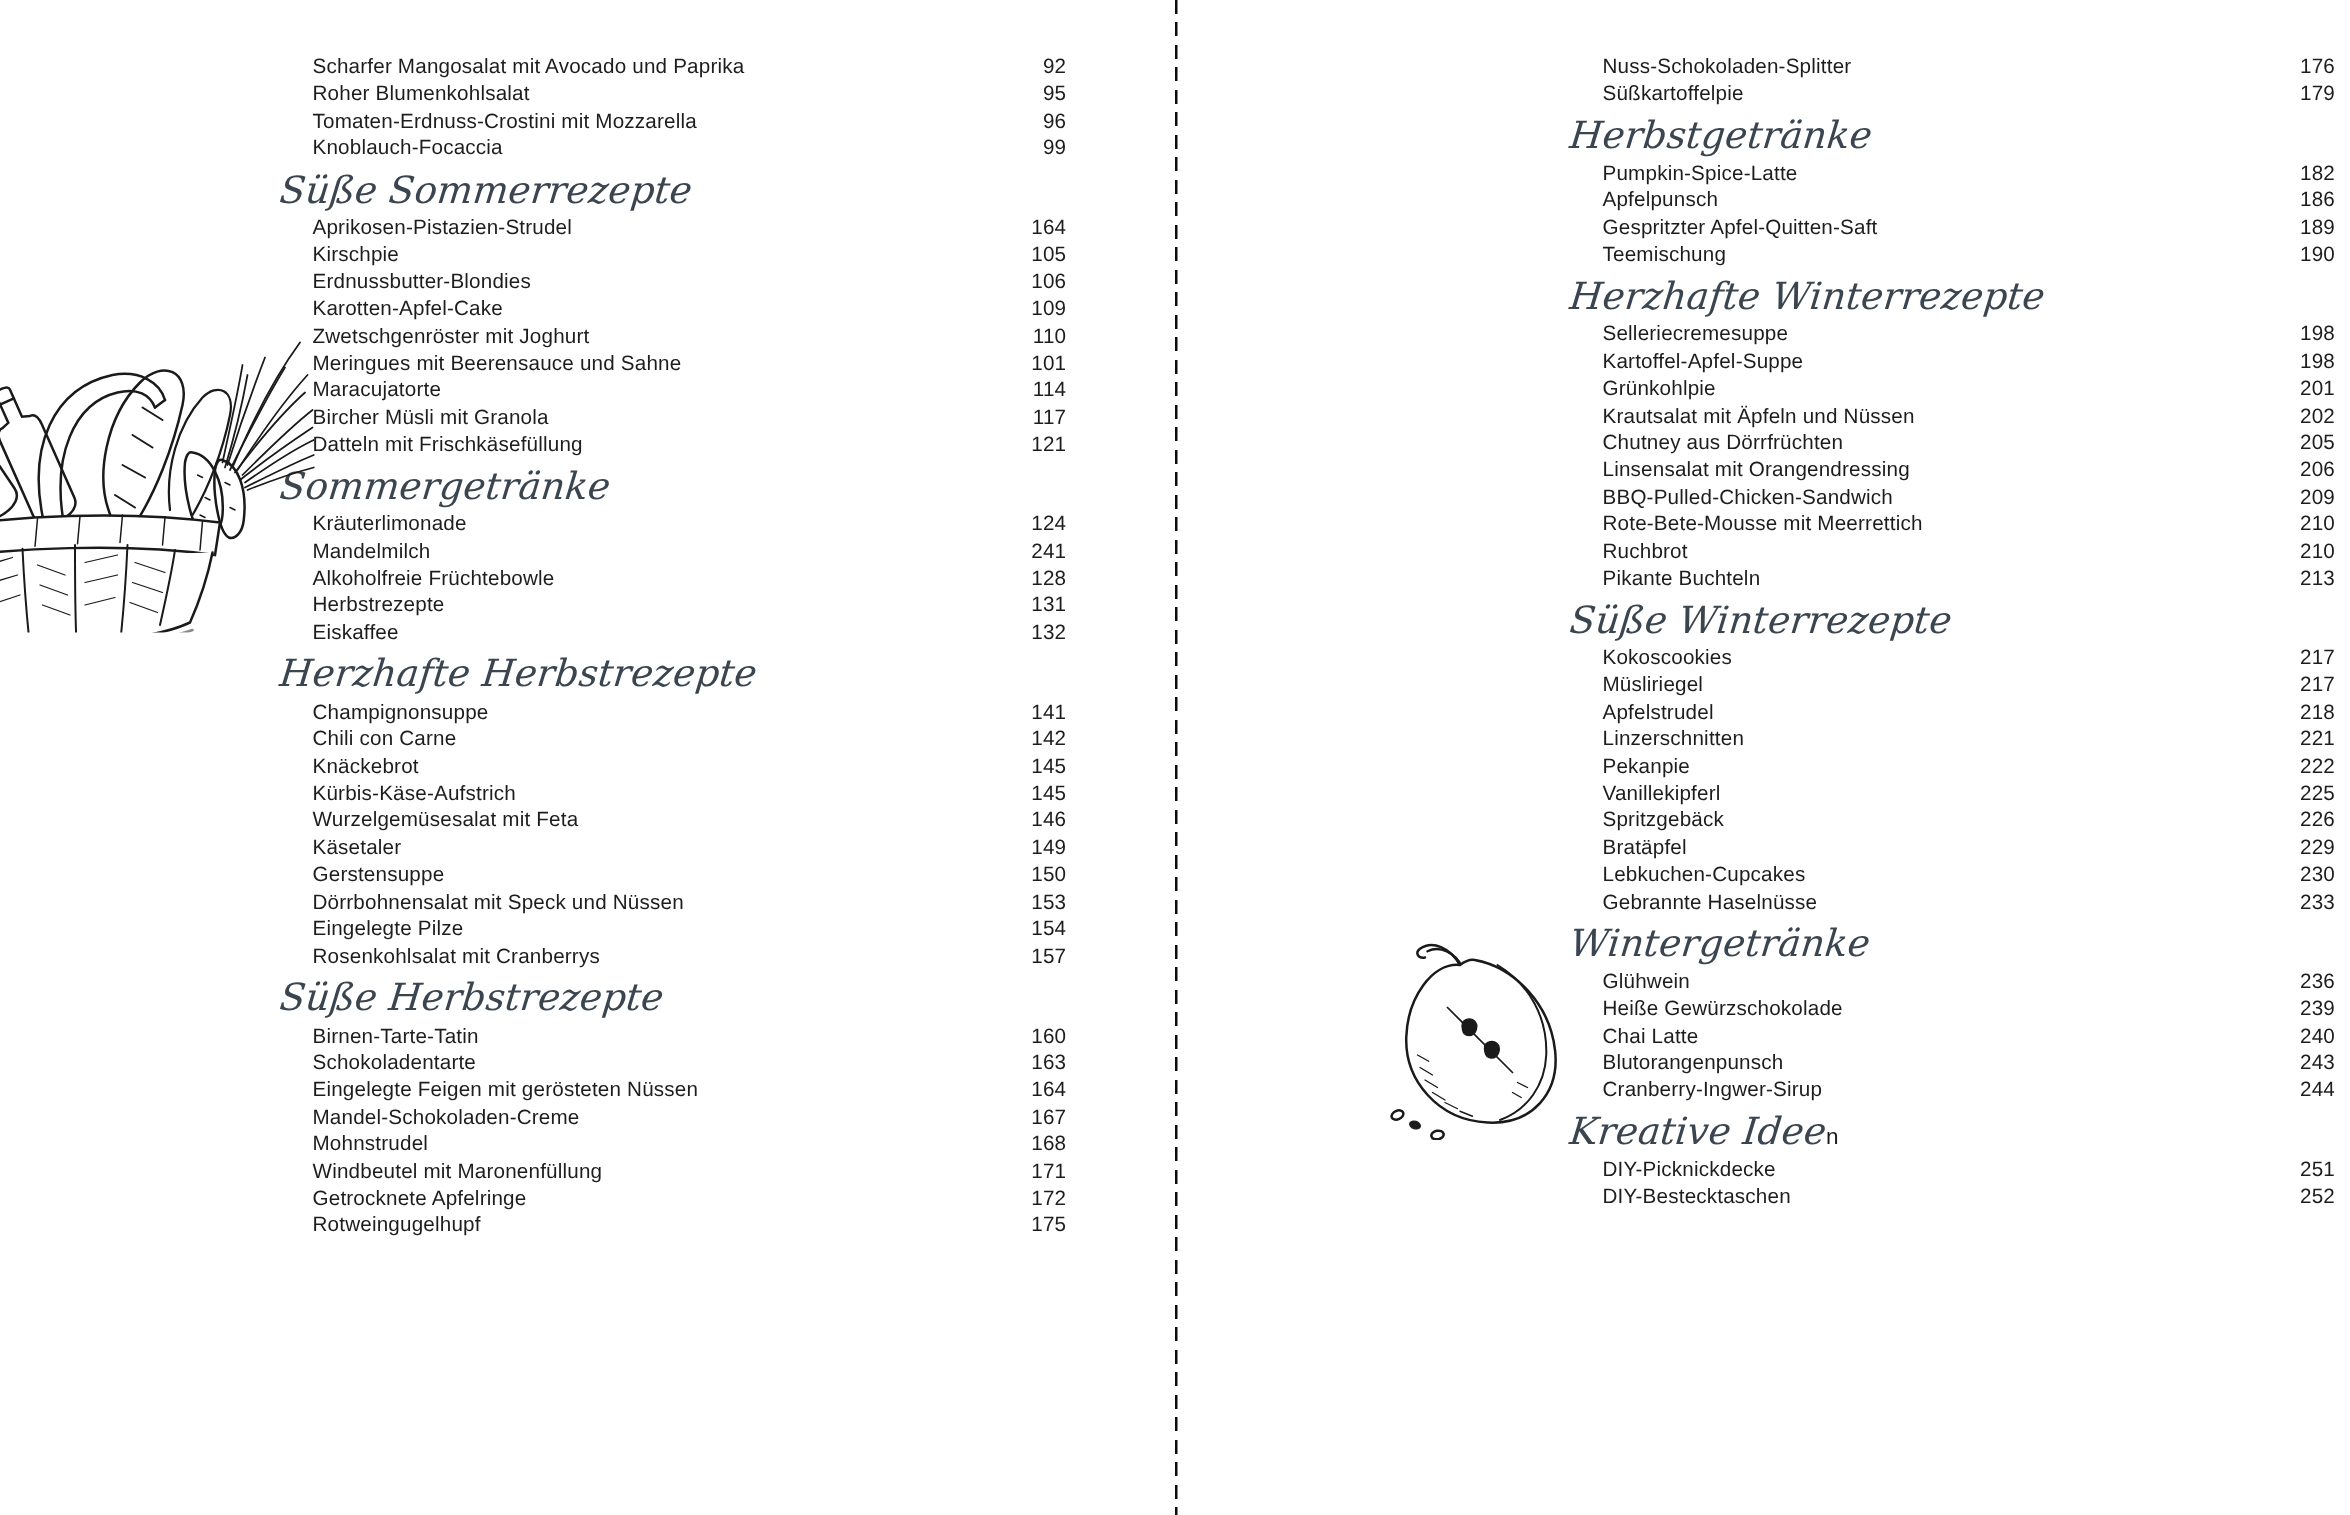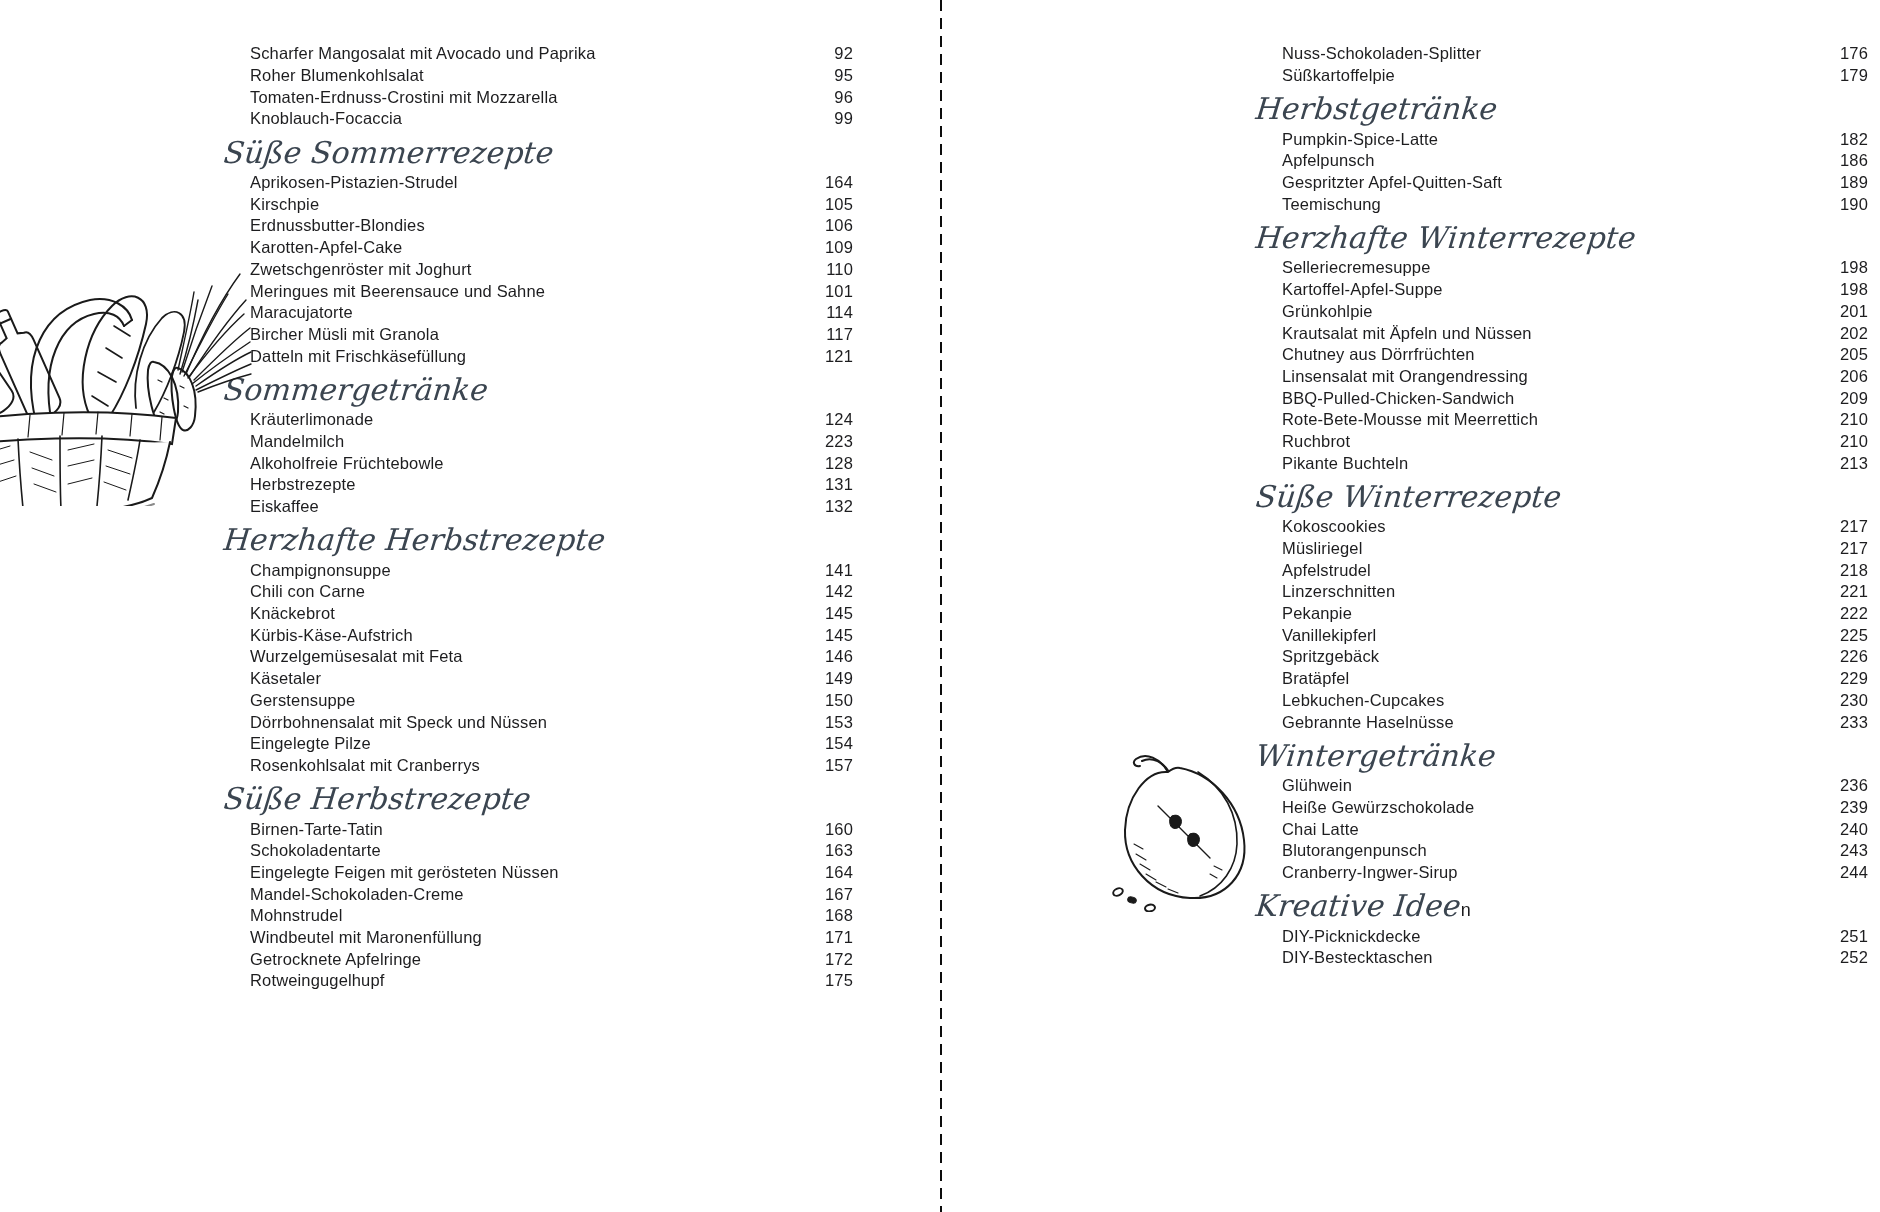--- a/index.html
+++ b/index.html
@@ -131,21 +131,21 @@
     <div>
       <div class="section-heading">
         <span class="script">Sommergetränke</span>
       </div>
       <div class="entry">
         <span class="title">Kräuterlimonade</span>
         <span class="pageno">124</span>
       </div>
       <div class="entry">
         <span class="title">Mandelmilch</span>
-        <span class="pageno">223</span>
+        <span class="pageno">241</span>
       </div>
       <div class="entry">
         <span class="title">Alkoholfreie Früchtebowle</span>
         <span class="pageno">128</span>
       </div>
       <div class="entry">
         <span class="title">Herbstrezepte</span>
         <span class="pageno">131</span>
       </div>
       <div class="entry">

